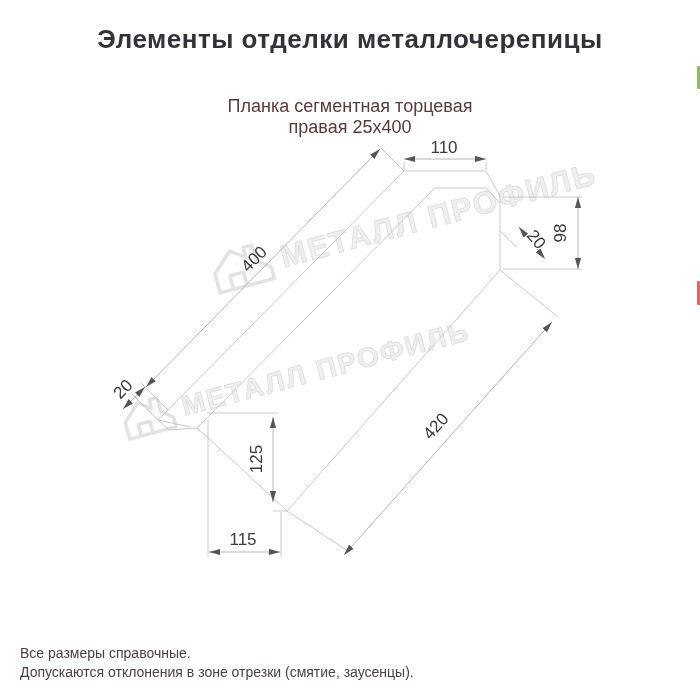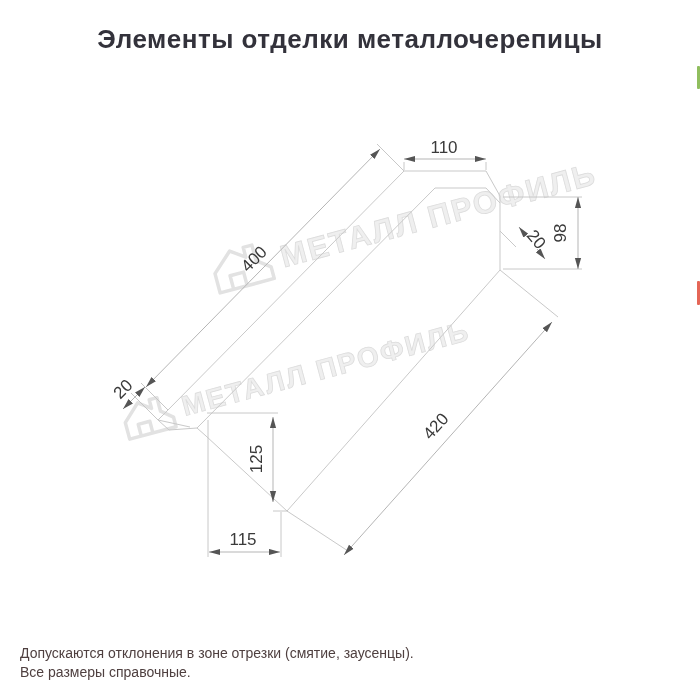--- a/index.html
+++ b/index.html
@@ -22,20 +22,24 @@
   #edge-green{right:0;top:66px;height:23px;background:#7cb342;}
   #edge-red{right:0;top:281px;height:24px;background:#e04b3a;}
 </style>
 </head>
 <body>
 
 <div id="stage">
 
   <div class="page-title">Элементы отделки металлочерепицы</div>
 
+  <div class="subtitle">
+    <div>Планка сегментная торцевая</div>
+    <div>правая 25х400</div>
+  </div>
 
   <svg width="700" height="700" viewBox="0 0 700 700">
     <defs>
       <marker id="arr" orient="auto" markerUnits="userSpaceOnUse" markerWidth="12" markerHeight="8" refX="11" refY="3.5">
         <path d="M0,0.4 L11,3.5 L0,6.6 Z" fill="#555555"></path>
       </marker>
       <marker id="arrS" orient="auto-start-reverse" markerUnits="userSpaceOnUse" markerWidth="12" markerHeight="8" refX="11" refY="3.5">
         <path d="M0,0.4 L11,3.5 L0,6.6 Z" fill="#555555"></path>
       </marker>
     </defs>
@@ -97,20 +101,20 @@
       <text class="dimtxt" x="532" y="243" text-anchor="middle" transform="rotate(50 532 243)">20</text>
       <text class="dimtxt" x="258" y="263" text-anchor="middle" transform="rotate(-45 258 263)">400</text>
       <text class="dimtxt" x="127" y="393" text-anchor="middle" transform="rotate(-45 127 393)">20</text>
       <text class="dimtxt" x="262" y="459" text-anchor="middle" transform="rotate(-90 262 459)">125</text>
       <text class="dimtxt" x="243" y="545" text-anchor="middle">115</text>
       <text class="dimtxt" x="440" y="430" text-anchor="middle" transform="rotate(-48 440 430)">420</text>
     </g>
   </svg>
 
   <div class="footer">
+    <div>Все размеры справочные.</div>
     <div>Допускаются отклонения в зоне отрезки (смятие, заусенцы).</div>
-    <div>Все размеры справочные.</div>
   </div>
 
   <div id="edge-green" class="edge-mark"></div>
   <div id="edge-red" class="edge-mark"></div>
 
 </div>
 
 </body></html>

